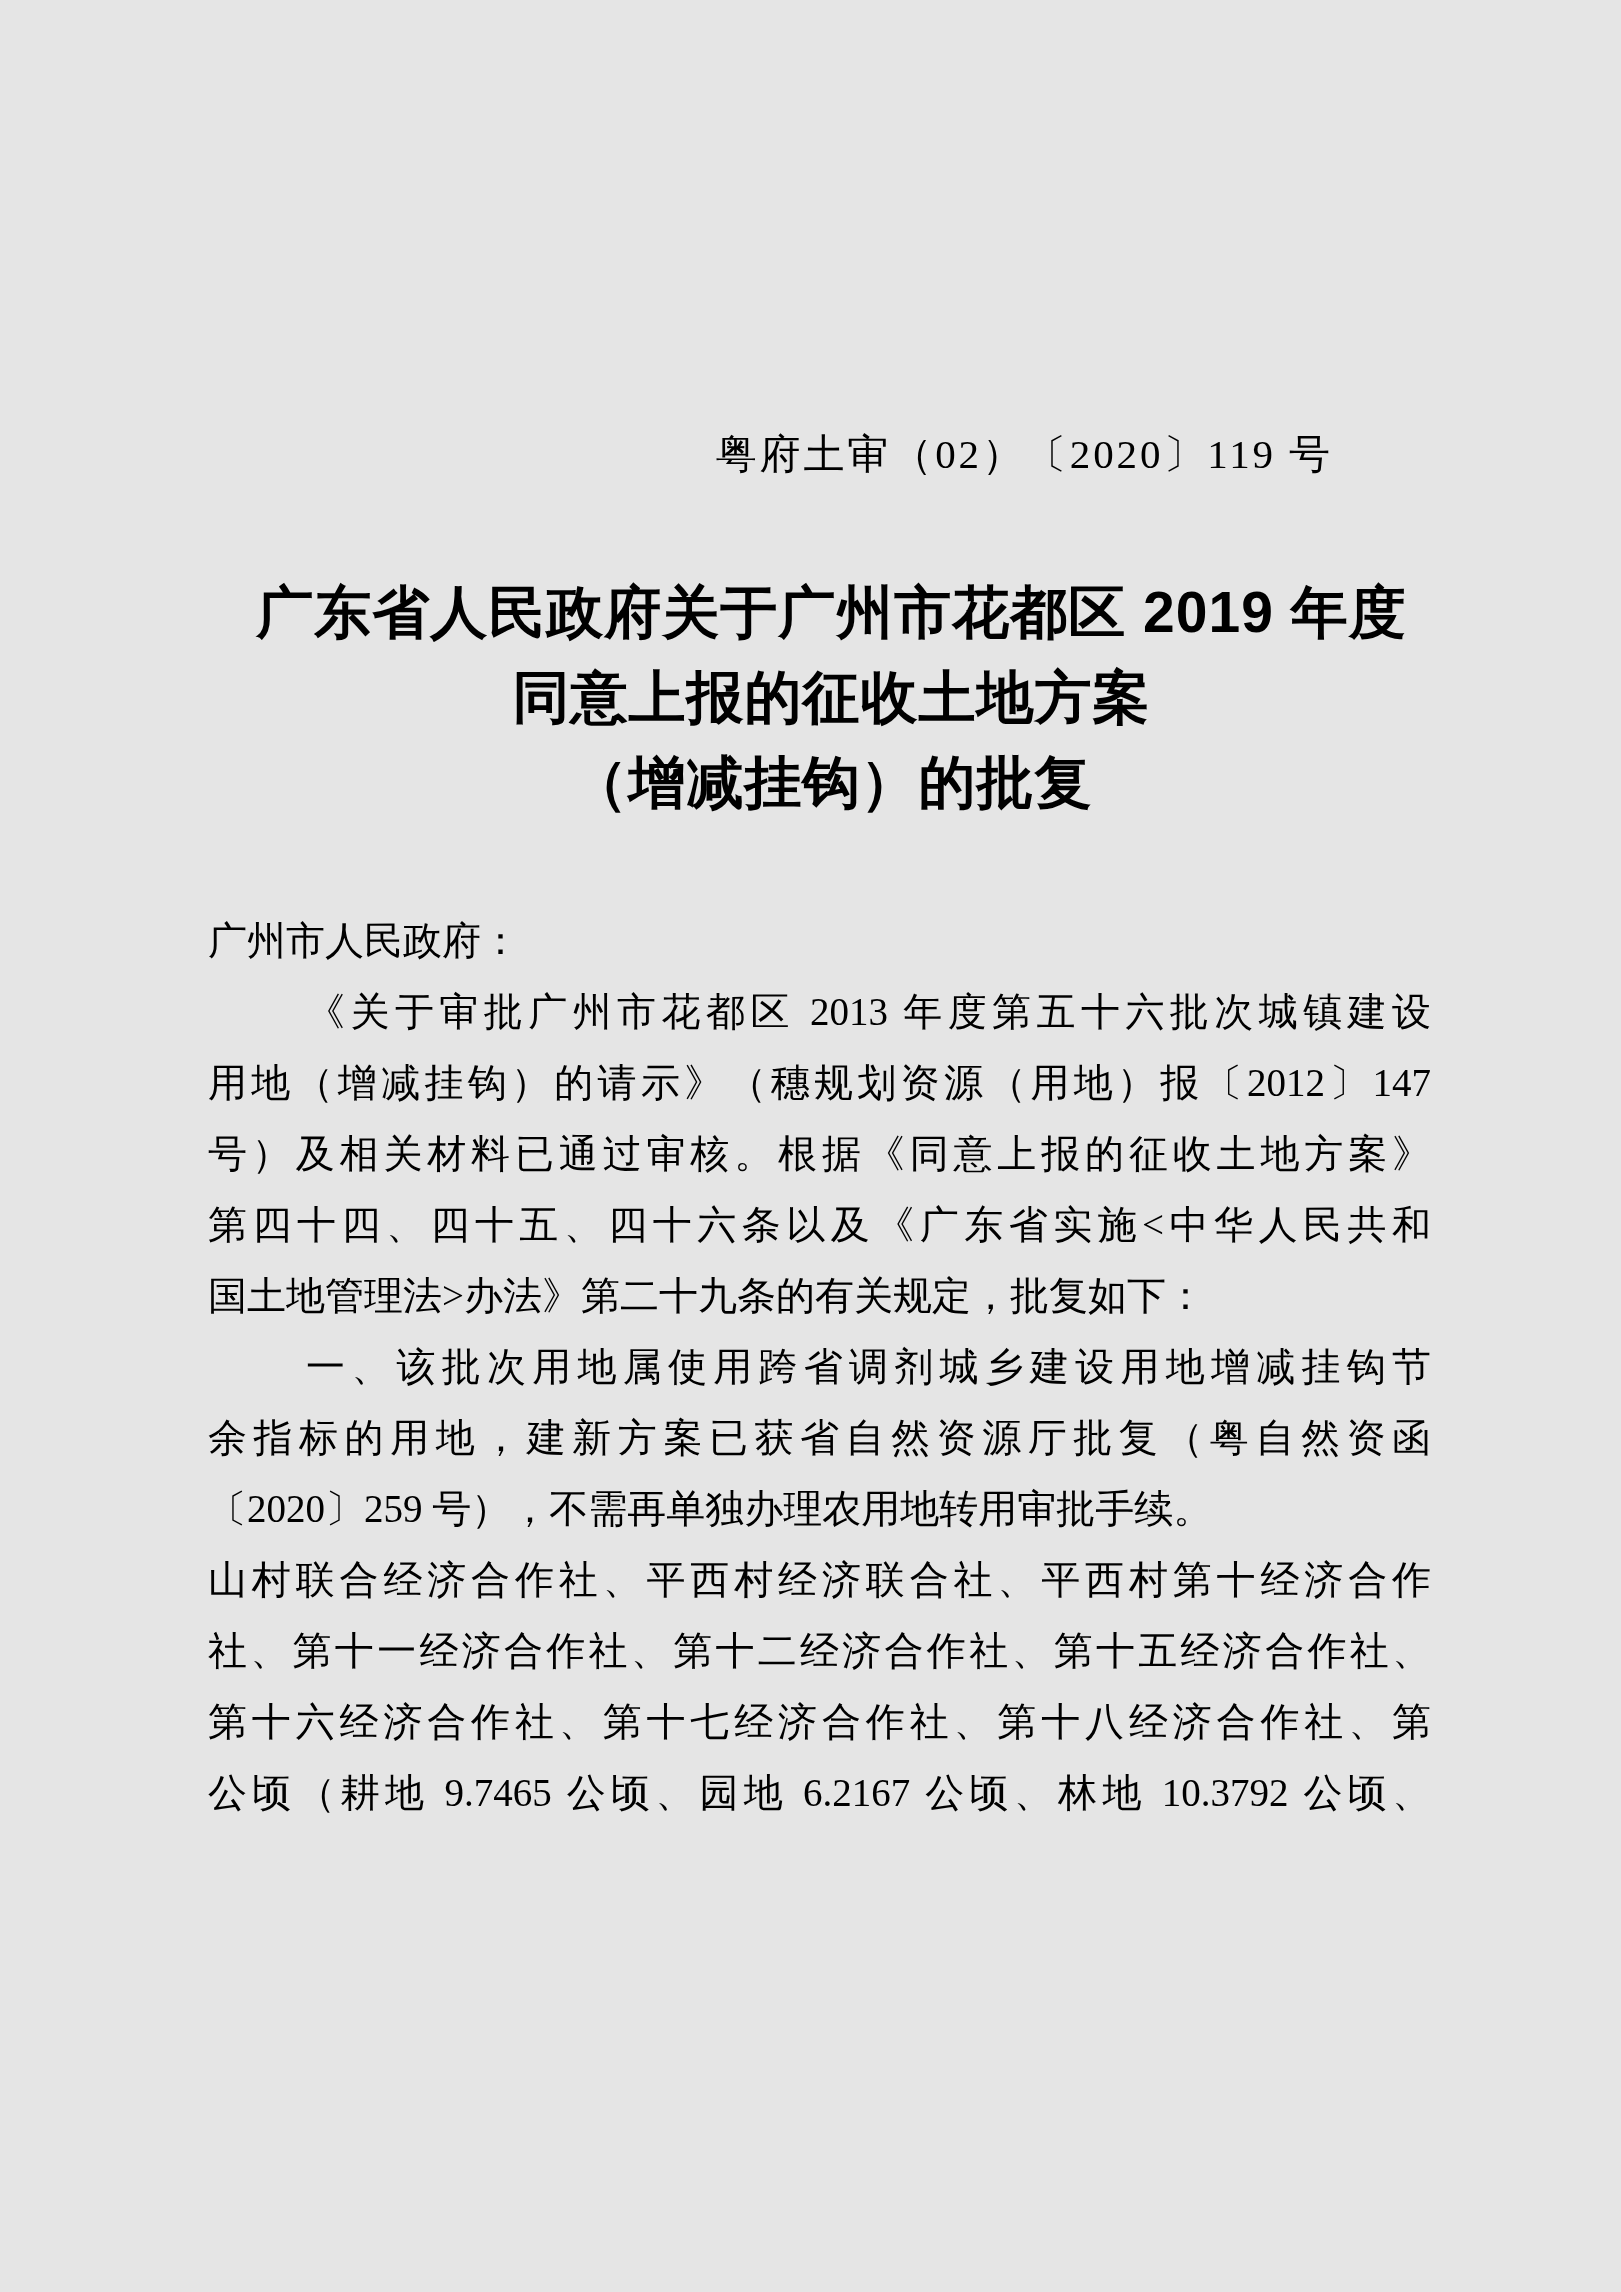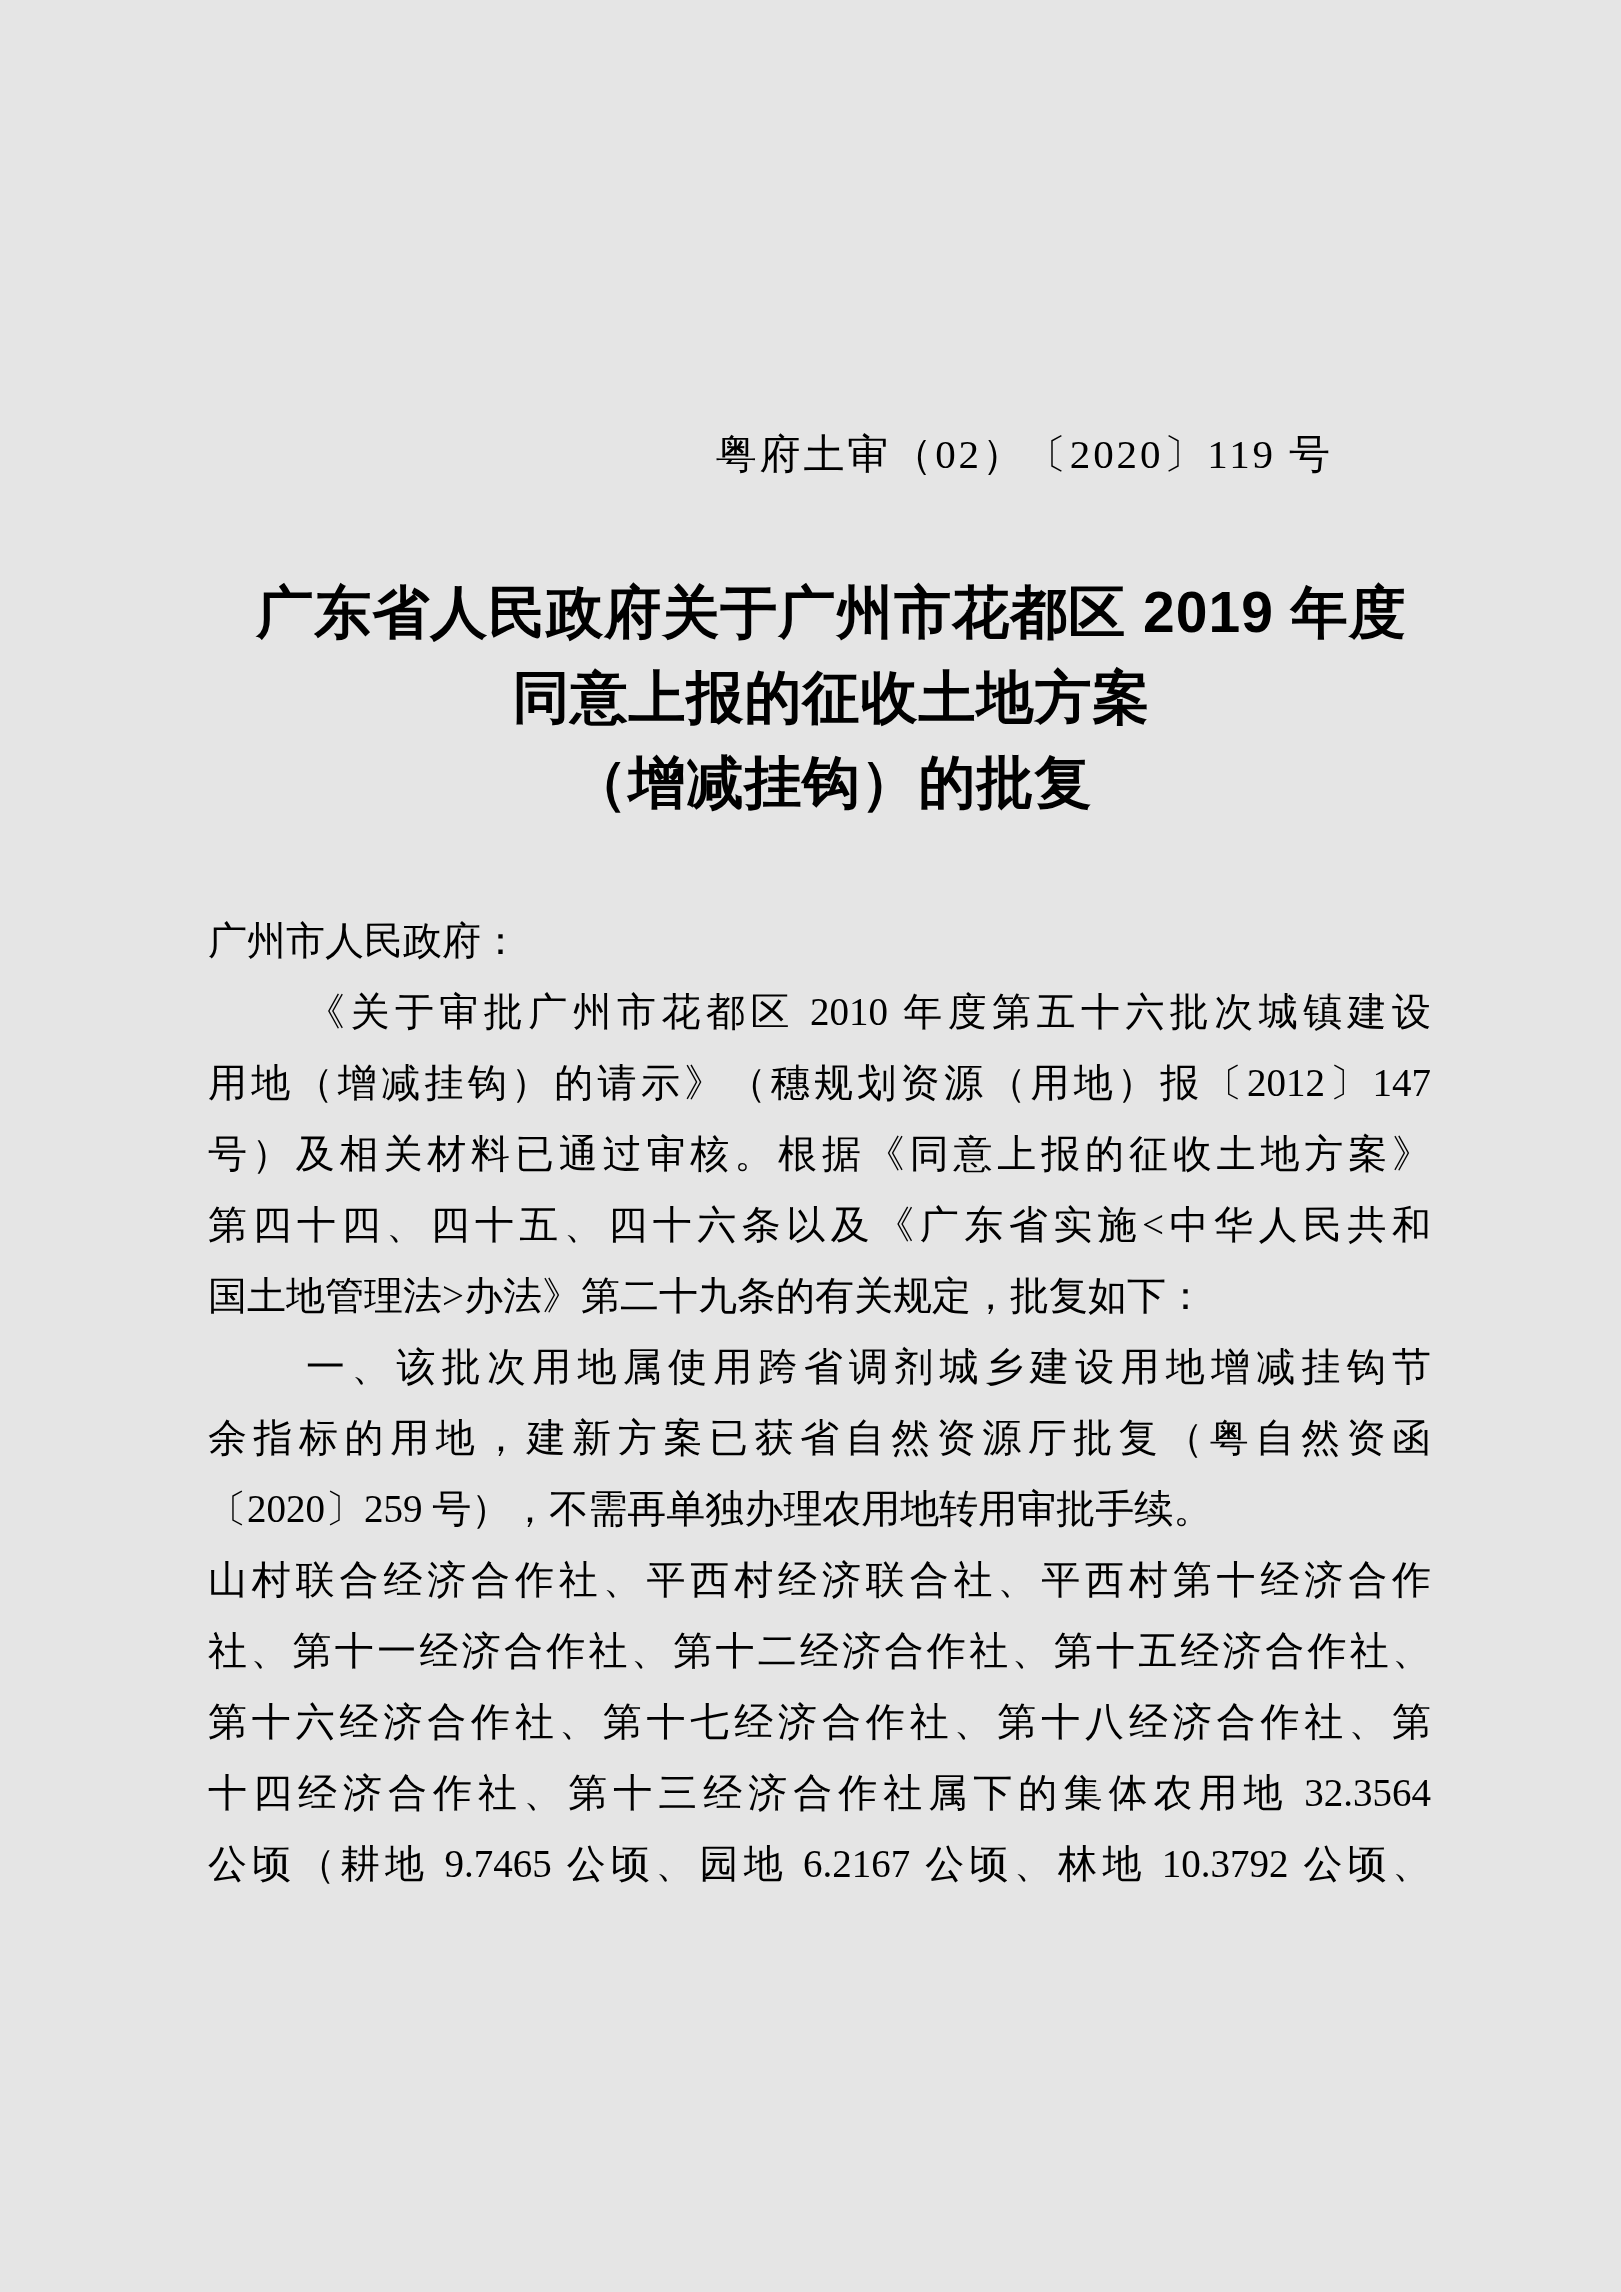--- a/index.html
+++ b/index.html
@@ -69,29 +69,28 @@
   <div class="doc-number">粤府土审（02）〔2020〕119 号</div>
 
   <div class="title-block">
     <div>广东省人民政府关于广州市花都区 2019 年度</div>
     <div>同意上报的征收土地方案</div>
     <div>（增减挂钩）的批复</div>
   </div>
 
   <div class="body-block">
     <div class="ln">广州市人民政府：</div>
-    <div class="ln fill indent">《关于审批广州市花都区 2010 年度第五十六批次城镇建设</div>
+    <div class="ln fill indent">《关于审批广州市花都区 2013 年度第五十六批次城镇建设</div>
     <div class="ln fill">用地（增减挂钩）的请示》（穗规划资源（用地）报〔2012〕147</div>
     <div class="ln fill">号）及相关材料已通过审核。根据《同意上报的征收土地方案》</div>
     <div class="ln fill">第四十四、四十五、四十六条以及《广东省实施&lt;中华人民共和</div>
     <div class="ln">国土地管理法&gt;办法》第二十九条的有关规定，批复如下：</div>
     <div class="ln fill indent">一、该批次用地属使用跨省调剂城乡建设用地增减挂钩节</div>
     <div class="ln fill">余指标的用地，建新方案已获省自然资源厅批复（粤自然资函</div>
     <div class="ln">〔2020〕259 号），不需再单独办理农用地转用审批手续。</div>
     <div class="ln fill">山村联合经济合作社、平西村经济联合社、平西村第十经济合作</div>
     <div class="ln fill">社、第十一经济合作社、第十二经济合作社、第十五经济合作社、</div>
     <div class="ln fill">第十六经济合作社、第十七经济合作社、第十八经济合作社、第</div>
-    <div class="ln fill">十四经济合作社、第十三经济合作社属下的集体农用地 32.3564</div>
     <div class="ln fill">公顷（耕地 9.7465 公顷、园地 6.2167 公顷、林地 10.3792 公顷、</div>
   </div>
 
 </div>
 
 
 </body></html>

